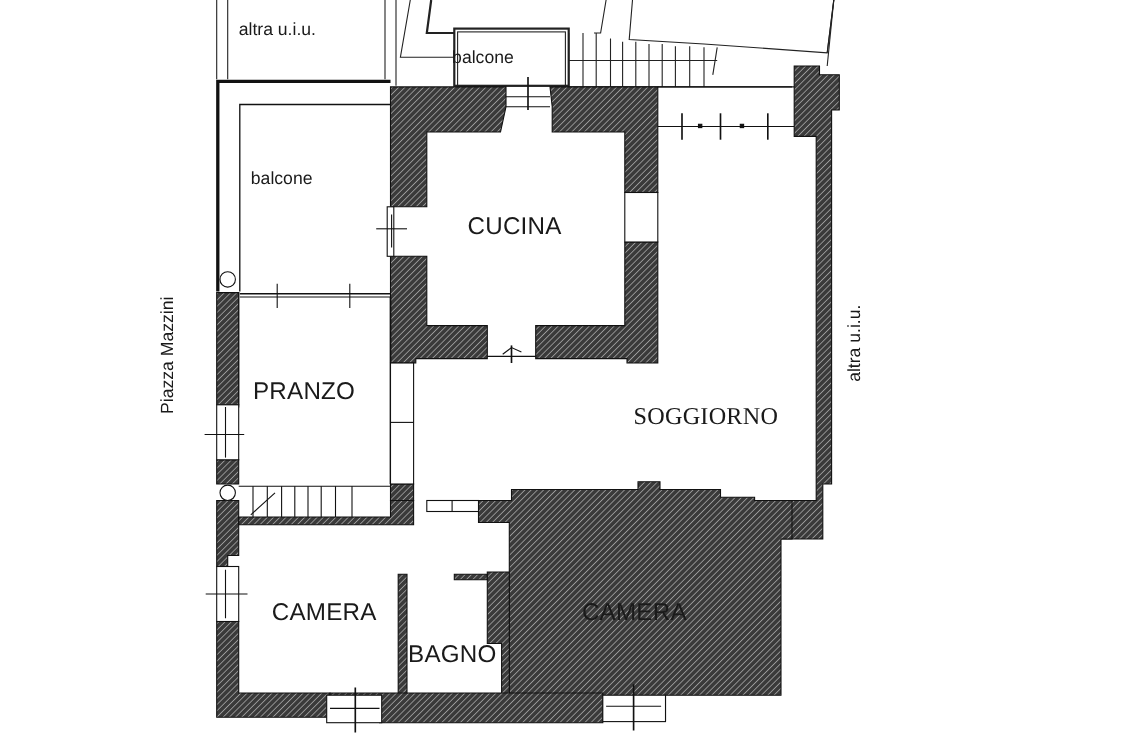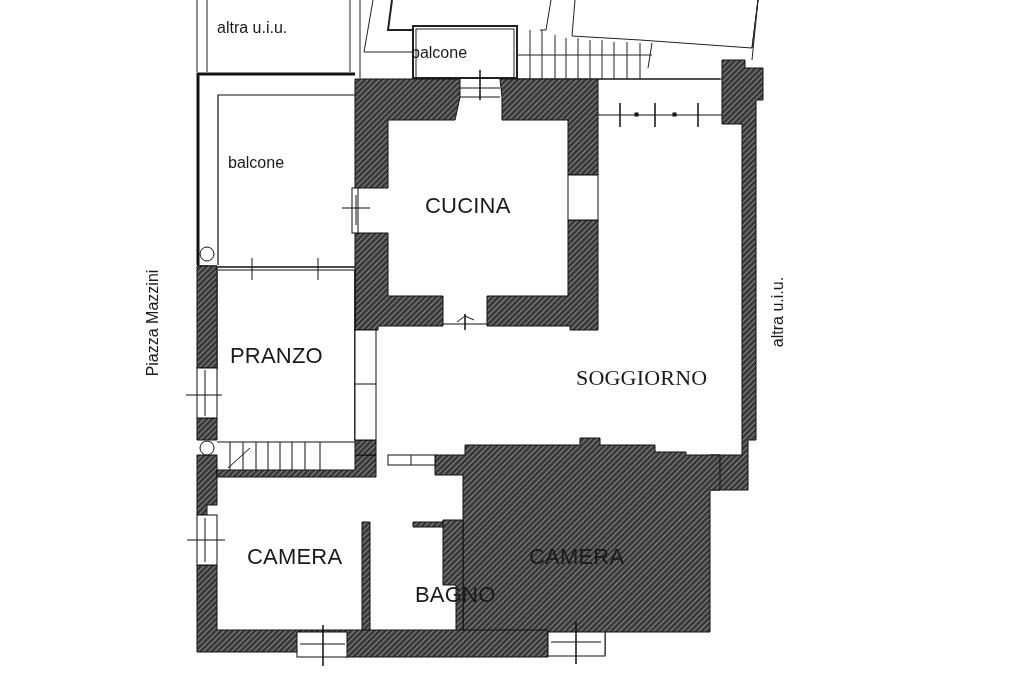--- a/index.html
+++ b/index.html
@@ -162,15 +162,15 @@
 </svg>
 
 <div class="lbl small" style="left:217px; top:20px;">altra u.i.u.</div>
 <div class="lbl small" style="left:411px; top:45px;">balcone</div>
 <div class="lbl small" style="left:228px; top:155px;">balcone</div>
 <div class="lbl room" style="left:425px; top:195px;">CUCINA</div>
 <div class="lbl room" style="left:230px; top:345px;">PRANZO</div>
 <div class="lbl room" style="left:576px; top:367px;font-family:Liberation Serif, serif;">SOGGIORNO</div>
 <div class="lbl room" style="left:247px; top:546px;">CAMERA</div>
 <div class="lbl room" style="left:529px; top:546px;">CAMERA</div>
-<div class="lbl room" style="left:371px; top:584px;padding-left:44px;">BAGNO</div>
+<div class="lbl room" style="left:371px; top:584px;">BAGNO</div>
 <div class="lbl vert" style="left:100px; top:315px;">Piazza Mazzini</div>
 <div class="lbl vert" style="left:743px; top:304px;">altra u.i.u.</div>
 
 </body></html>

